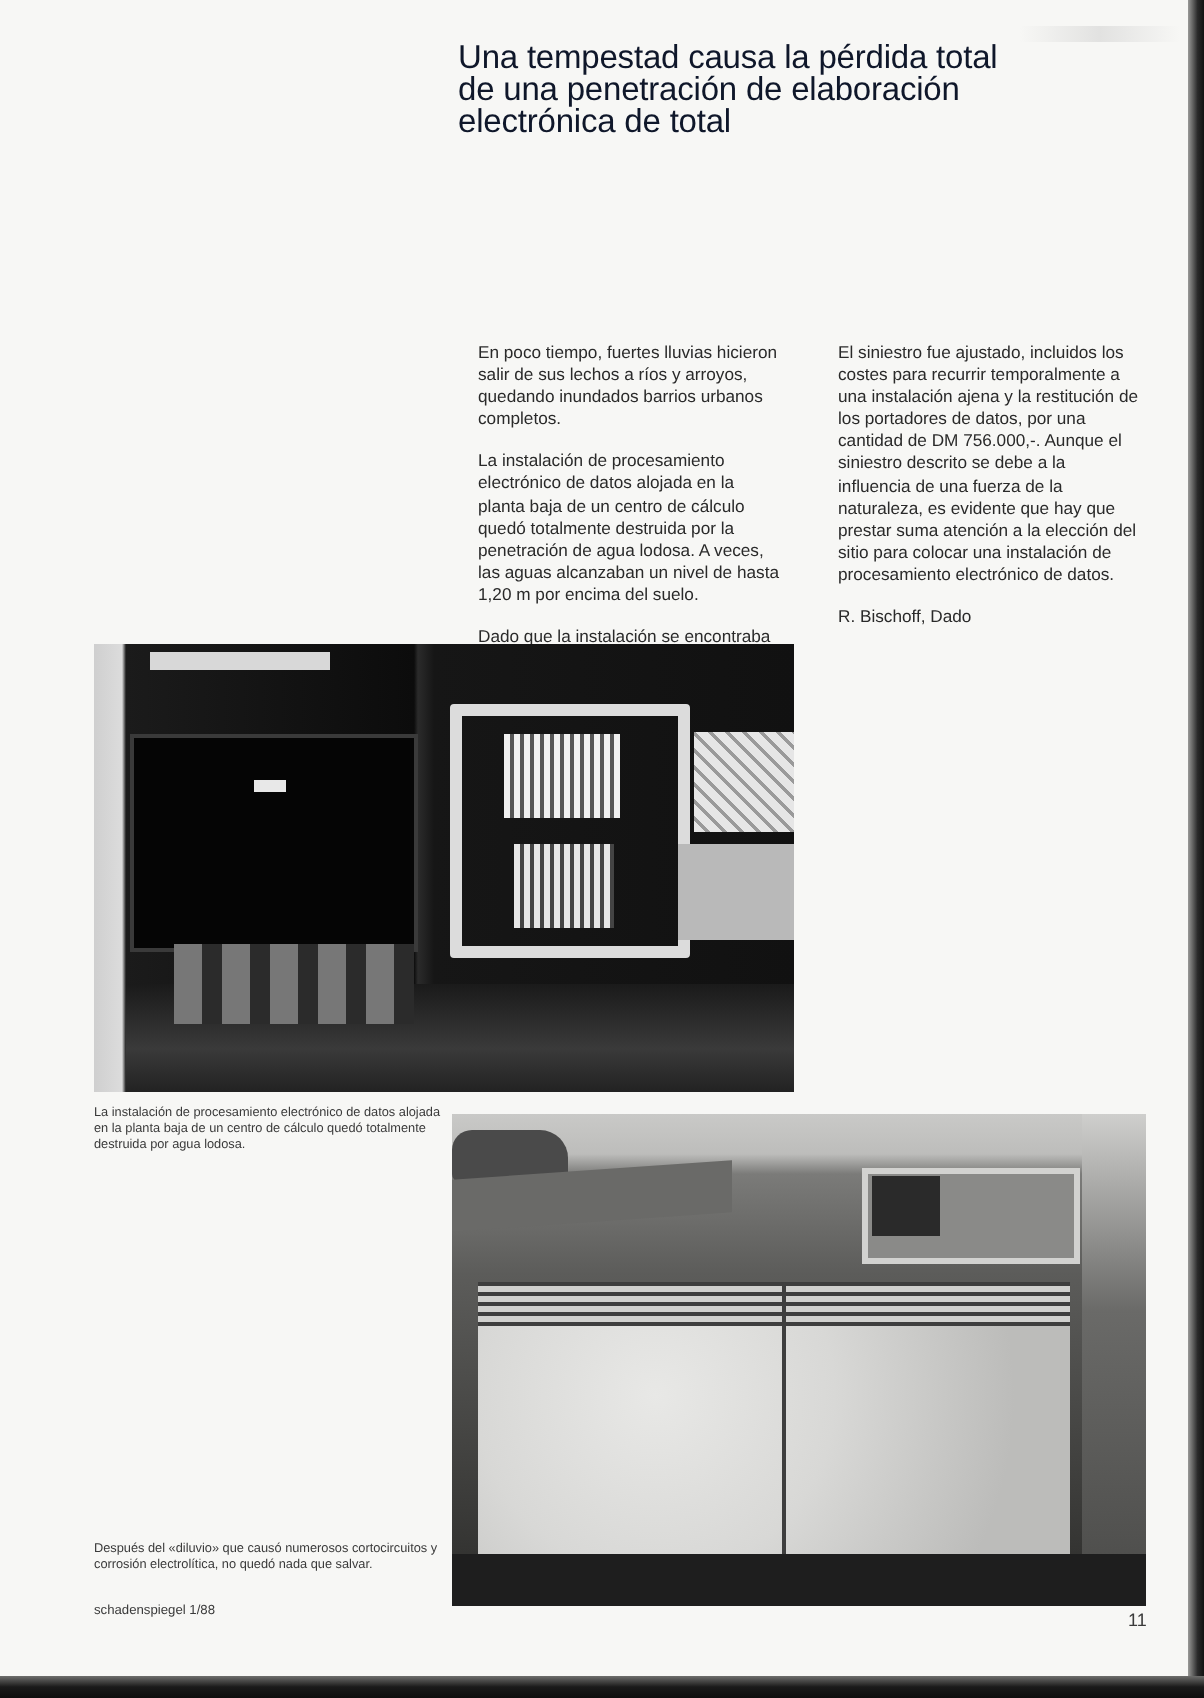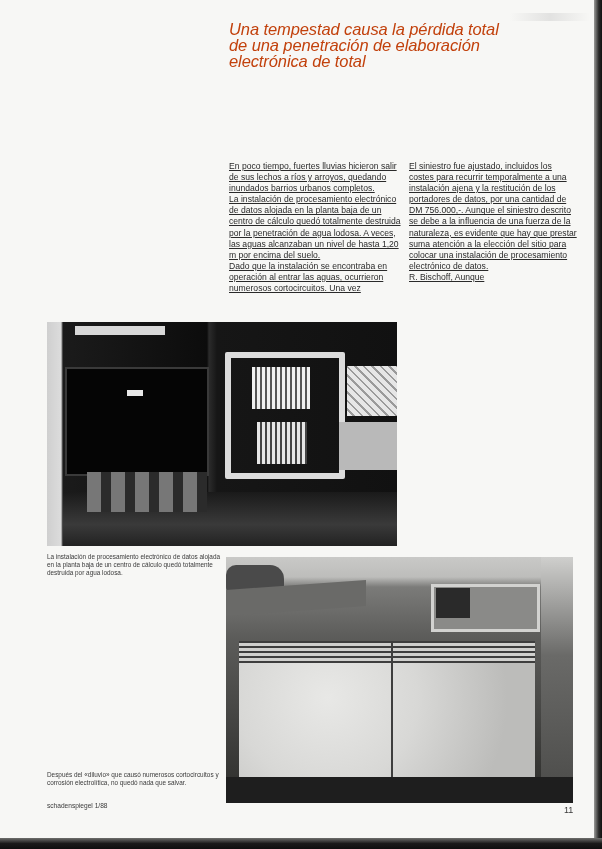--- a/index.html
+++ b/index.html
@@ -16,34 +16,33 @@
   .right-edge {
     position: absolute; left: 594px; top: 0; width: 8px; height: 849px;
     background: linear-gradient(to right, #9a9a98, #2a2a2a 60%, #111);
   }
   .bottom-edge {
     position: absolute; left: 0; top: 838px; width: 602px; height: 11px;
     background: linear-gradient(to bottom, #6e6e6c, #1a1a1a 50%, #0e0e0e);
   }
   .title {
     position: absolute; left: 229px; top: 10px; width: 300px;
-    font-size: 16.5px; line-height: 16px; color: #c2410c; font-weight: normal;
+    font-size: 16.5px; line-height: 16px; color: #0f172a; font-weight: normal;
     letter-spacing: -0.1px;
-    font-style: italic;
   }
   .title span { display: block; }
   .ghost-title {
     position: absolute; left: 510px; top: 13px; width: 80px; height: 8px;
     background: linear-gradient(to right, rgba(200,200,200,0.0), rgba(200,200,200,0.45), rgba(200,200,200,0));
   }
   .col {
     position: absolute; top: 161px; font-size: 8.6px; line-height: 11.1px;
     color: #2a2a2a;
   }
-  .col p { margin: 0; text-decoration: underline; }
+  .col p { margin: 10px; }
   .col-left { left: 229px; width: 172px; }
   .col-right { left: 409px; width: 170px; }
   .photo {
     position: absolute; overflow: hidden; background: #222;
   }
   .photo-1 {
     left: 47px; top: 322px; width: 350px; height: 224px;
     background:
       linear-gradient(to right, #cfcfcf 0, #dcdcdc 14px, #1b1b1b 16px, #0c0c0c 160px, #2b2b2b 162px, #161616 170px, #111 350px);
   }
@@ -104,21 +103,21 @@
   <div class="ghost-title"></div>
 
   <div class="col col-left">
     <p>En poco tiempo, fuertes lluvias hicieron salir de sus lechos a ríos y arroyos, quedando inundados barrios urbanos completos.</p>
     <p>La instalación de procesamiento electrónico de datos alojada en la planta baja de un centro de cálculo quedó totalmente destruida por la penetración de agua lodosa. A veces, las aguas alcanzaban un nivel de hasta 1,20 m por encima del suelo.</p>
     <p>Dado que la instalación se encontraba en operación al entrar las aguas, ocurrieron numerosos cortocircuitos. Una vez</p>
   </div>
 
   <div class="col col-right">
     <p>El siniestro fue ajustado, incluidos los costes para recurrir temporalmente a una instalación ajena y la restitución de los portadores de datos, por una cantidad de DM 756.000,-. Aunque el siniestro descrito se debe a la influencia de una fuerza de la naturaleza, es evidente que hay que prestar suma atención a la elección del sitio para colocar una instalación de procesamiento electrónico de datos.</p>
-    <p>R. Bischoff, Aunque</p>
+    <p>R. Bischoff, Dado</p>
   </div>
 
   <div class="photo photo-1">
     <div class="p1-strip"></div>
     <div class="p1-screen"></div>
     <div class="p1-label"></div>
     <div class="p1-frame"></div>
     <div class="p1-board1"></div>
     <div class="p1-board2"></div>
     <div class="p1-panel1"></div>

